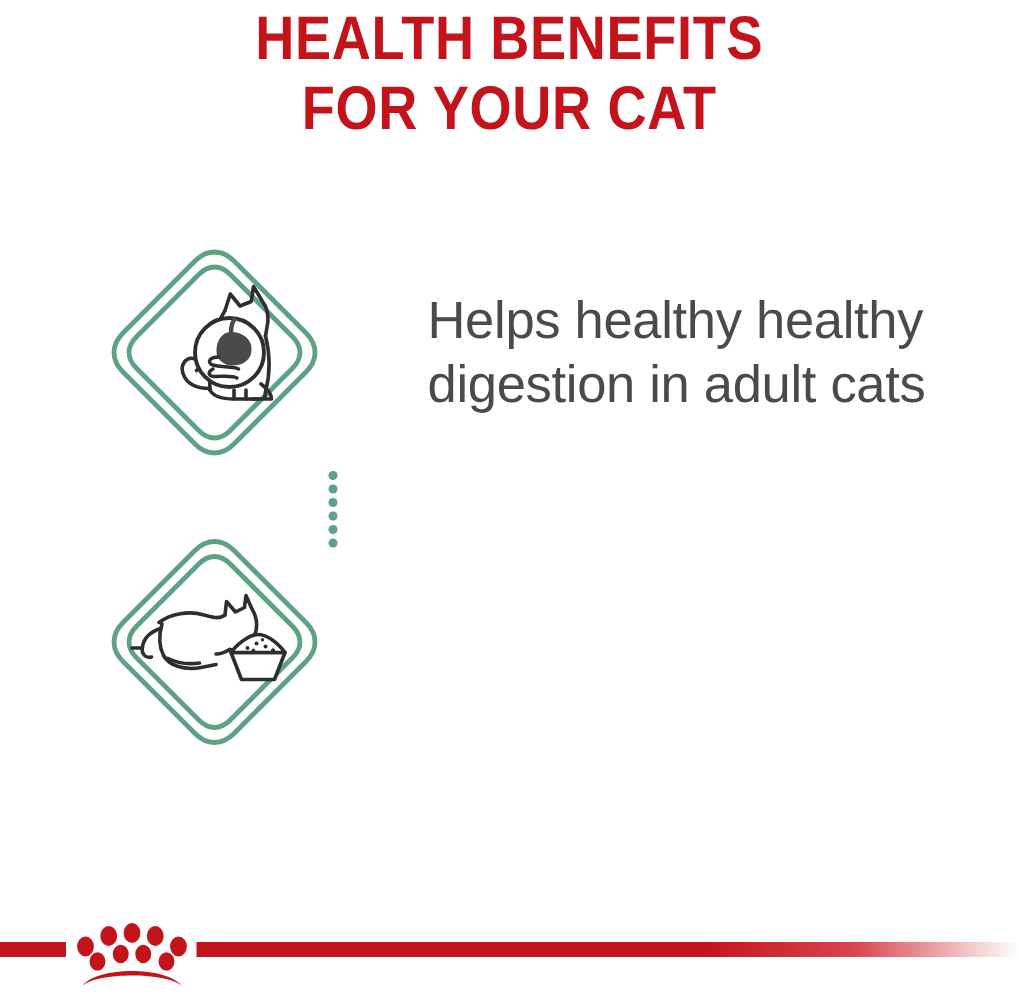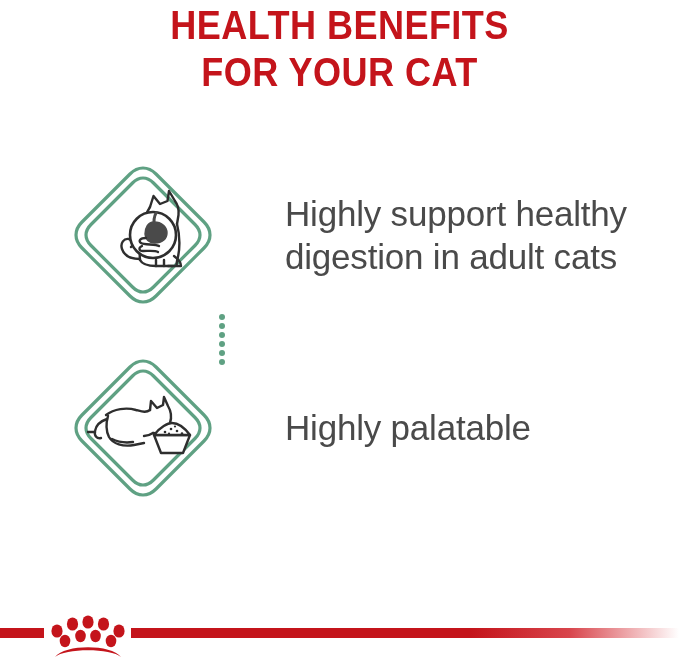--- a/index.html
+++ b/index.html
@@ -164,21 +164,21 @@
                C81 83 77 79 77 74 C77 68 80 62 86 62 Z" fill="#4A4A4A" stroke="#4A4A4A" stroke-width="1.4"></path>
 
       <path d="M86 62 C86 57 87 54 89 52" fill="none" stroke="#4A4A4A" stroke-width="3"></path>
 
       <g fill="none" stroke="#2E2E2E" stroke-width="2.3" stroke-linecap="round">
         <path d="M78 78 C72 78 70 81 73 83 C76 85 88 84 91 86"></path>
         <path d="M74 86 C70 88 71 91 75 91 C80 91 87 90 90 92"></path>
       </g>
     </svg>
   </div>
-  <div class="benefit-text">Highly support healthy digestion in adult cats</div>
+  <div class="benefit-text">Helps healthy healthy digestion in adult cats</div>
 </div>
 
 <div id="connector">
   <i></i>
   <i></i>
   <i></i>
   <i></i>
   <i></i>
   <i></i>
 </div>
@@ -223,21 +223,20 @@
       <g fill="#2E2E2E">
         <circle cx="97" cy="79" r="1.3"></circle>
         <circle cx="103" cy="76" r="1.3"></circle>
         <circle cx="109" cy="78" r="1.3"></circle>
         <circle cx="114" cy="80.5" r="1.3"></circle>
         <circle cx="101" cy="80.5" r="1.1"></circle>
         <circle cx="107" cy="73.5" r="1.1"></circle>
       </g>
     </svg>
   </div>
-  <div class="benefit-text">Highly palatable</div>
 </div>
 
 <div id="footer">
   <div class="bar-seg" id="bar-left"></div>
   <div class="bar-seg" id="bar-right"></div>
   <svg id="crown" viewBox="0 0 82 48">
     <g fill="#C4141B">
 
       <ellipse cx="10" cy="20" rx="5.6" ry="6.6"></ellipse>
       <ellipse cx="25.5" cy="13" rx="5.6" ry="6.6"></ellipse>

